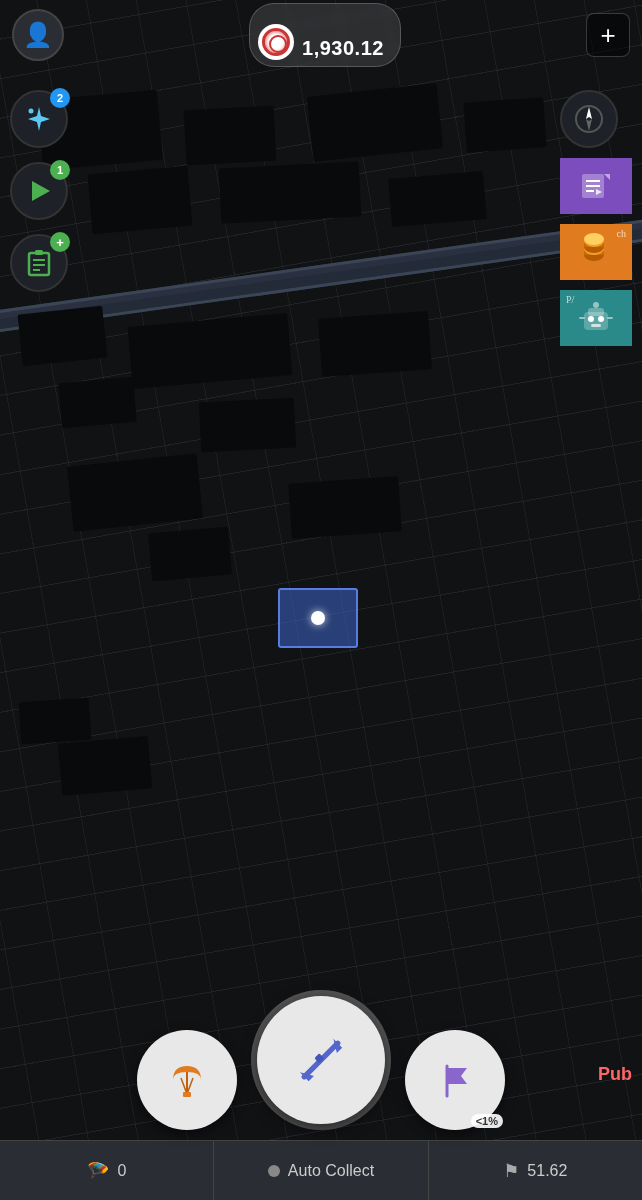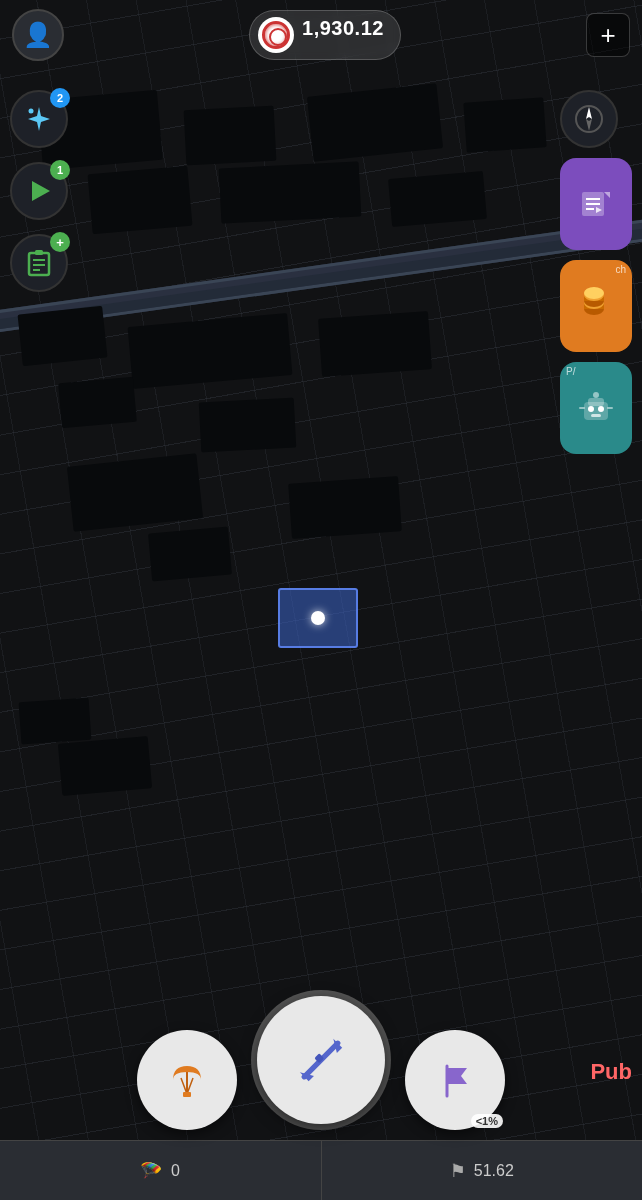--- a/index.html
+++ b/index.html
@@ -126,24 +126,24 @@
       justify-content: center;
       border: 2px solid #444;
     }
     .profile-icon {
       font-size: 24px;
       color: #aaa;
     }
 
     .currency-display {
       display: flex;
-      align-items: flex-start;
+      align-items: flex-end;
       background: rgba(255,255,255,0.12);
       border-radius: 25px;
-      padding: 6px 16px 6px 8px;
+      padding: 20px 16px 6px 8px;
       gap: 8px;
       backdrop-filter: blur(4px);
       border: 1px solid rgba(255,255,255,0.2);
     }
     .currency-icon {
       width: 36px;
       height: 36px;
       border-radius: 50%;
       background: #fff;
       display: flex;
@@ -259,27 +259,28 @@
       background: #1e2128;
       border-radius: 50%;
       display: flex;
       align-items: center;
       justify-content: center;
       border: 2px solid #333;
     }
 
     .right-card {
       width: 72px;
-      height: 92px;
-      border-radius: 16px;
+      height: 56px;
+      border-radius: 0;
       display: flex;
       flex-direction: column;
       align-items: center;
       justify-content: center;
       position: relative;
+      font-family: Liberation Serif, serif;
     }
     .card-purple {
       background: #7c4dbd;
     }
     .card-orange {
       background: #e07b20;
     }
     .card-teal {
       background: #2a8a8a;
     }
@@ -337,21 +338,21 @@
       font-weight: bold;
       color: #333;
     }
 
     
     .pub-label {
       position: absolute;
       bottom: 115px;
       right: 10px;
       color: #ff6666;
-      font-size: 22px;
+      font-size: 18px;
       font-weight: bold;
       z-index: 101;
     }
 
     
     #status-bar {
       height: 60px;
       background: #2a2d33;
       display: flex;
       align-items: center;
@@ -545,19 +546,23 @@
     </div>
   </div>
 
   <div id="status-bar">
 
     <div class="status-section">
       <span class="status-icon">🪂</span>
       <span class="status-text">0</span>
     </div>
 
+    <div class="status-section">
+      <div class="autocollect-dot"></div>
+      <span class="status-text">Auto Collect</span>
+    </div>
 
     <div class="status-section">
       <span class="status-icon">⚑</span>
       <span class="status-text">51.62</span>
     </div>
   </div>
 </div>
 
 </body></html>

